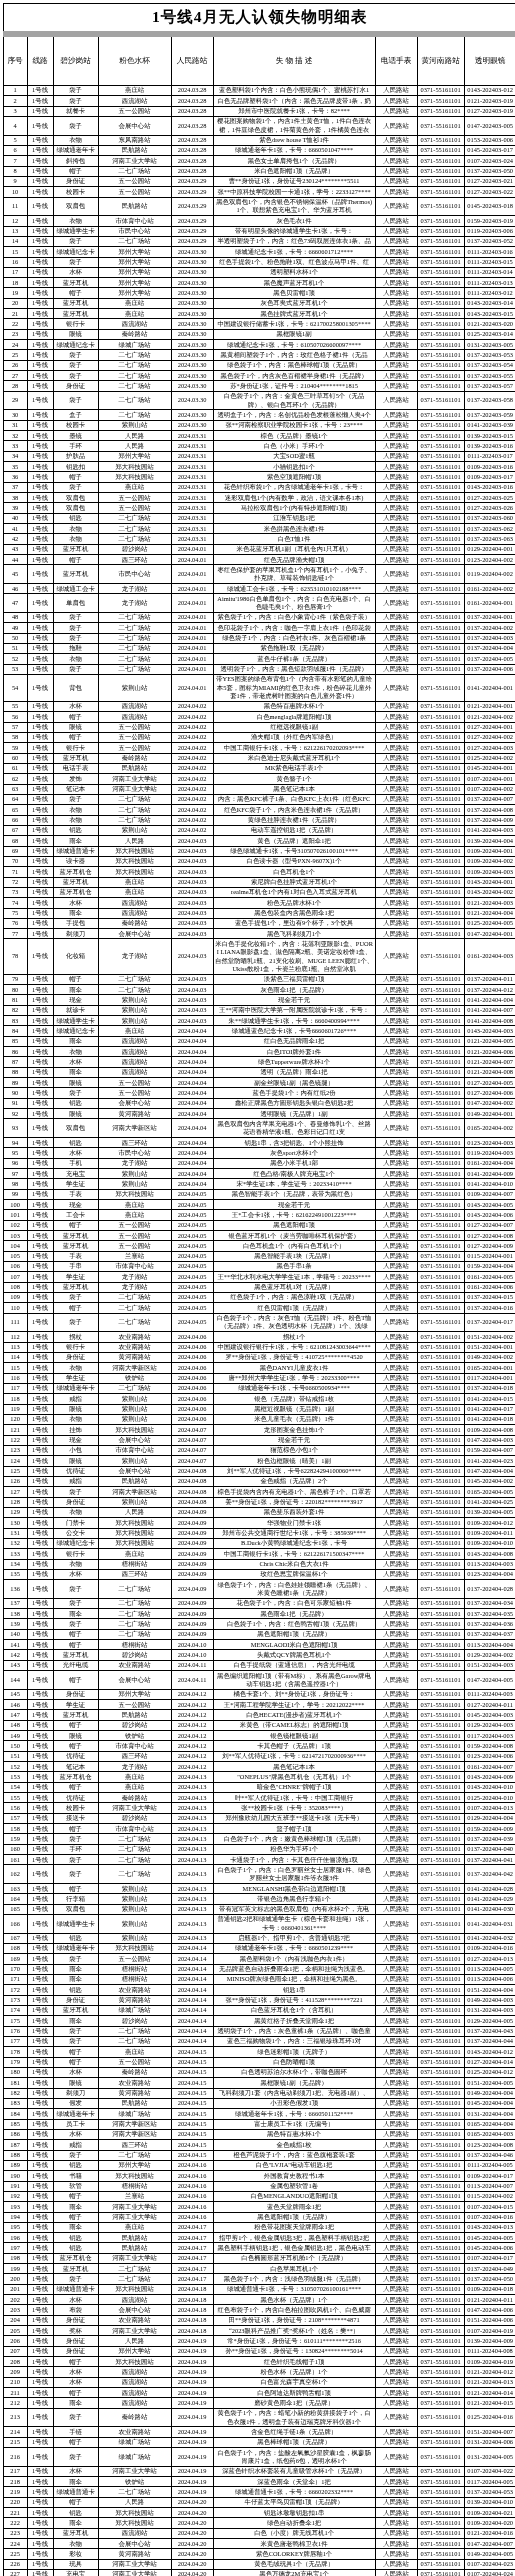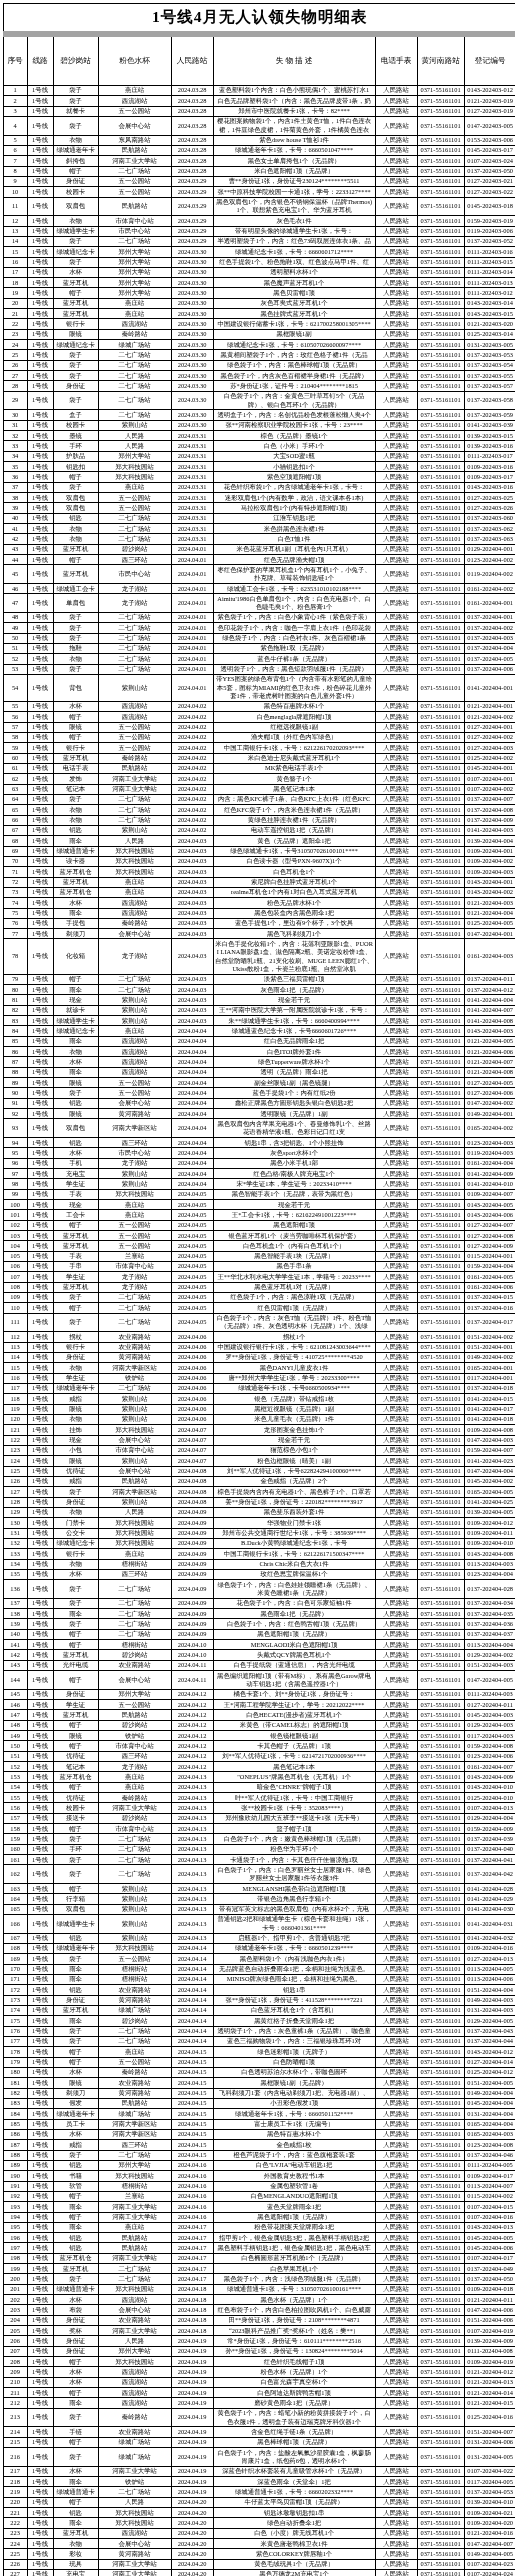--- a/index.html
+++ b/index.html
@@ -43,21 +43,21 @@
       </tr>
       <tr class="header-row" id="header-row">
           <th>序号</th>
           <th>线路</th>
           <th>碧沙岗站</th>
           <th>粉色水杯</th>
           <th>人民路站</th>
           <th>失 物 描 述</th>
           <th>电话手表</th>
           <th>黄河南路站</th>
-          <th>登记编号</th>
+          <th>透明眼镜</th>
         </tr>
     </thead>
     <tbody id="table-body">
         <tr>
           <td class="c-no">1</td>
           <td class="c-line">1号线</td>
           <td class="c-item">袋子</td>
           <td class="c-station">燕庄站</td>
           <td class="c-date">2024.03.28</td>
           <td class="c-desc">蓝色塑料袋1个内含：白色小熊玩偶1个、蜜桃苏打水1</td>

